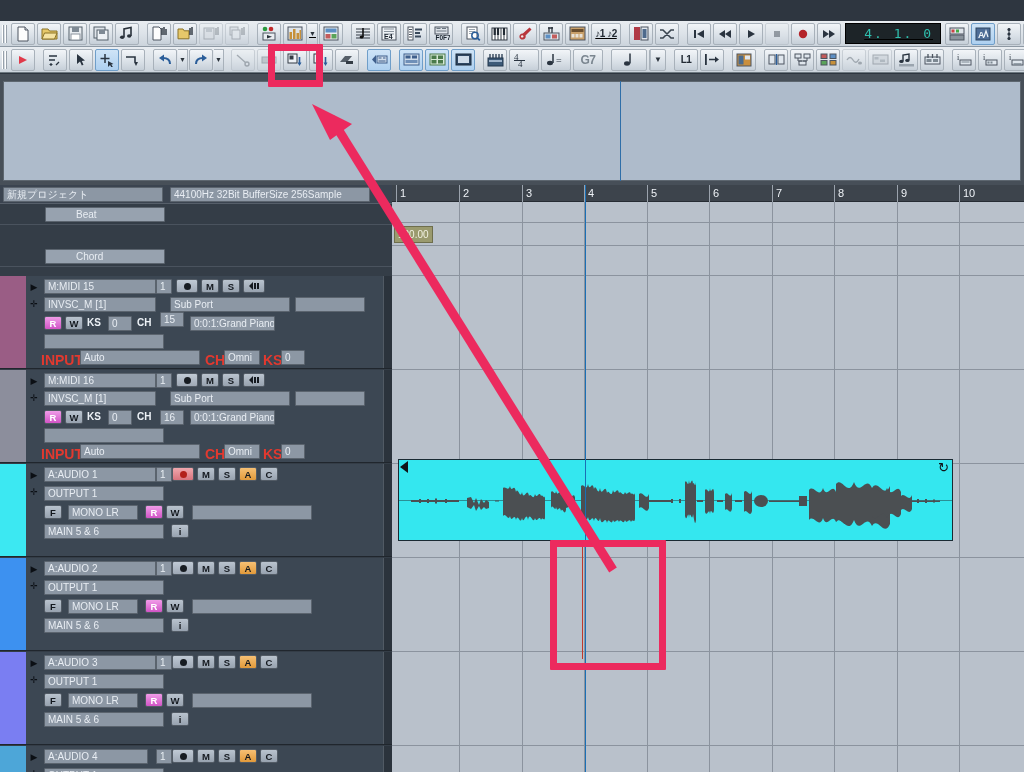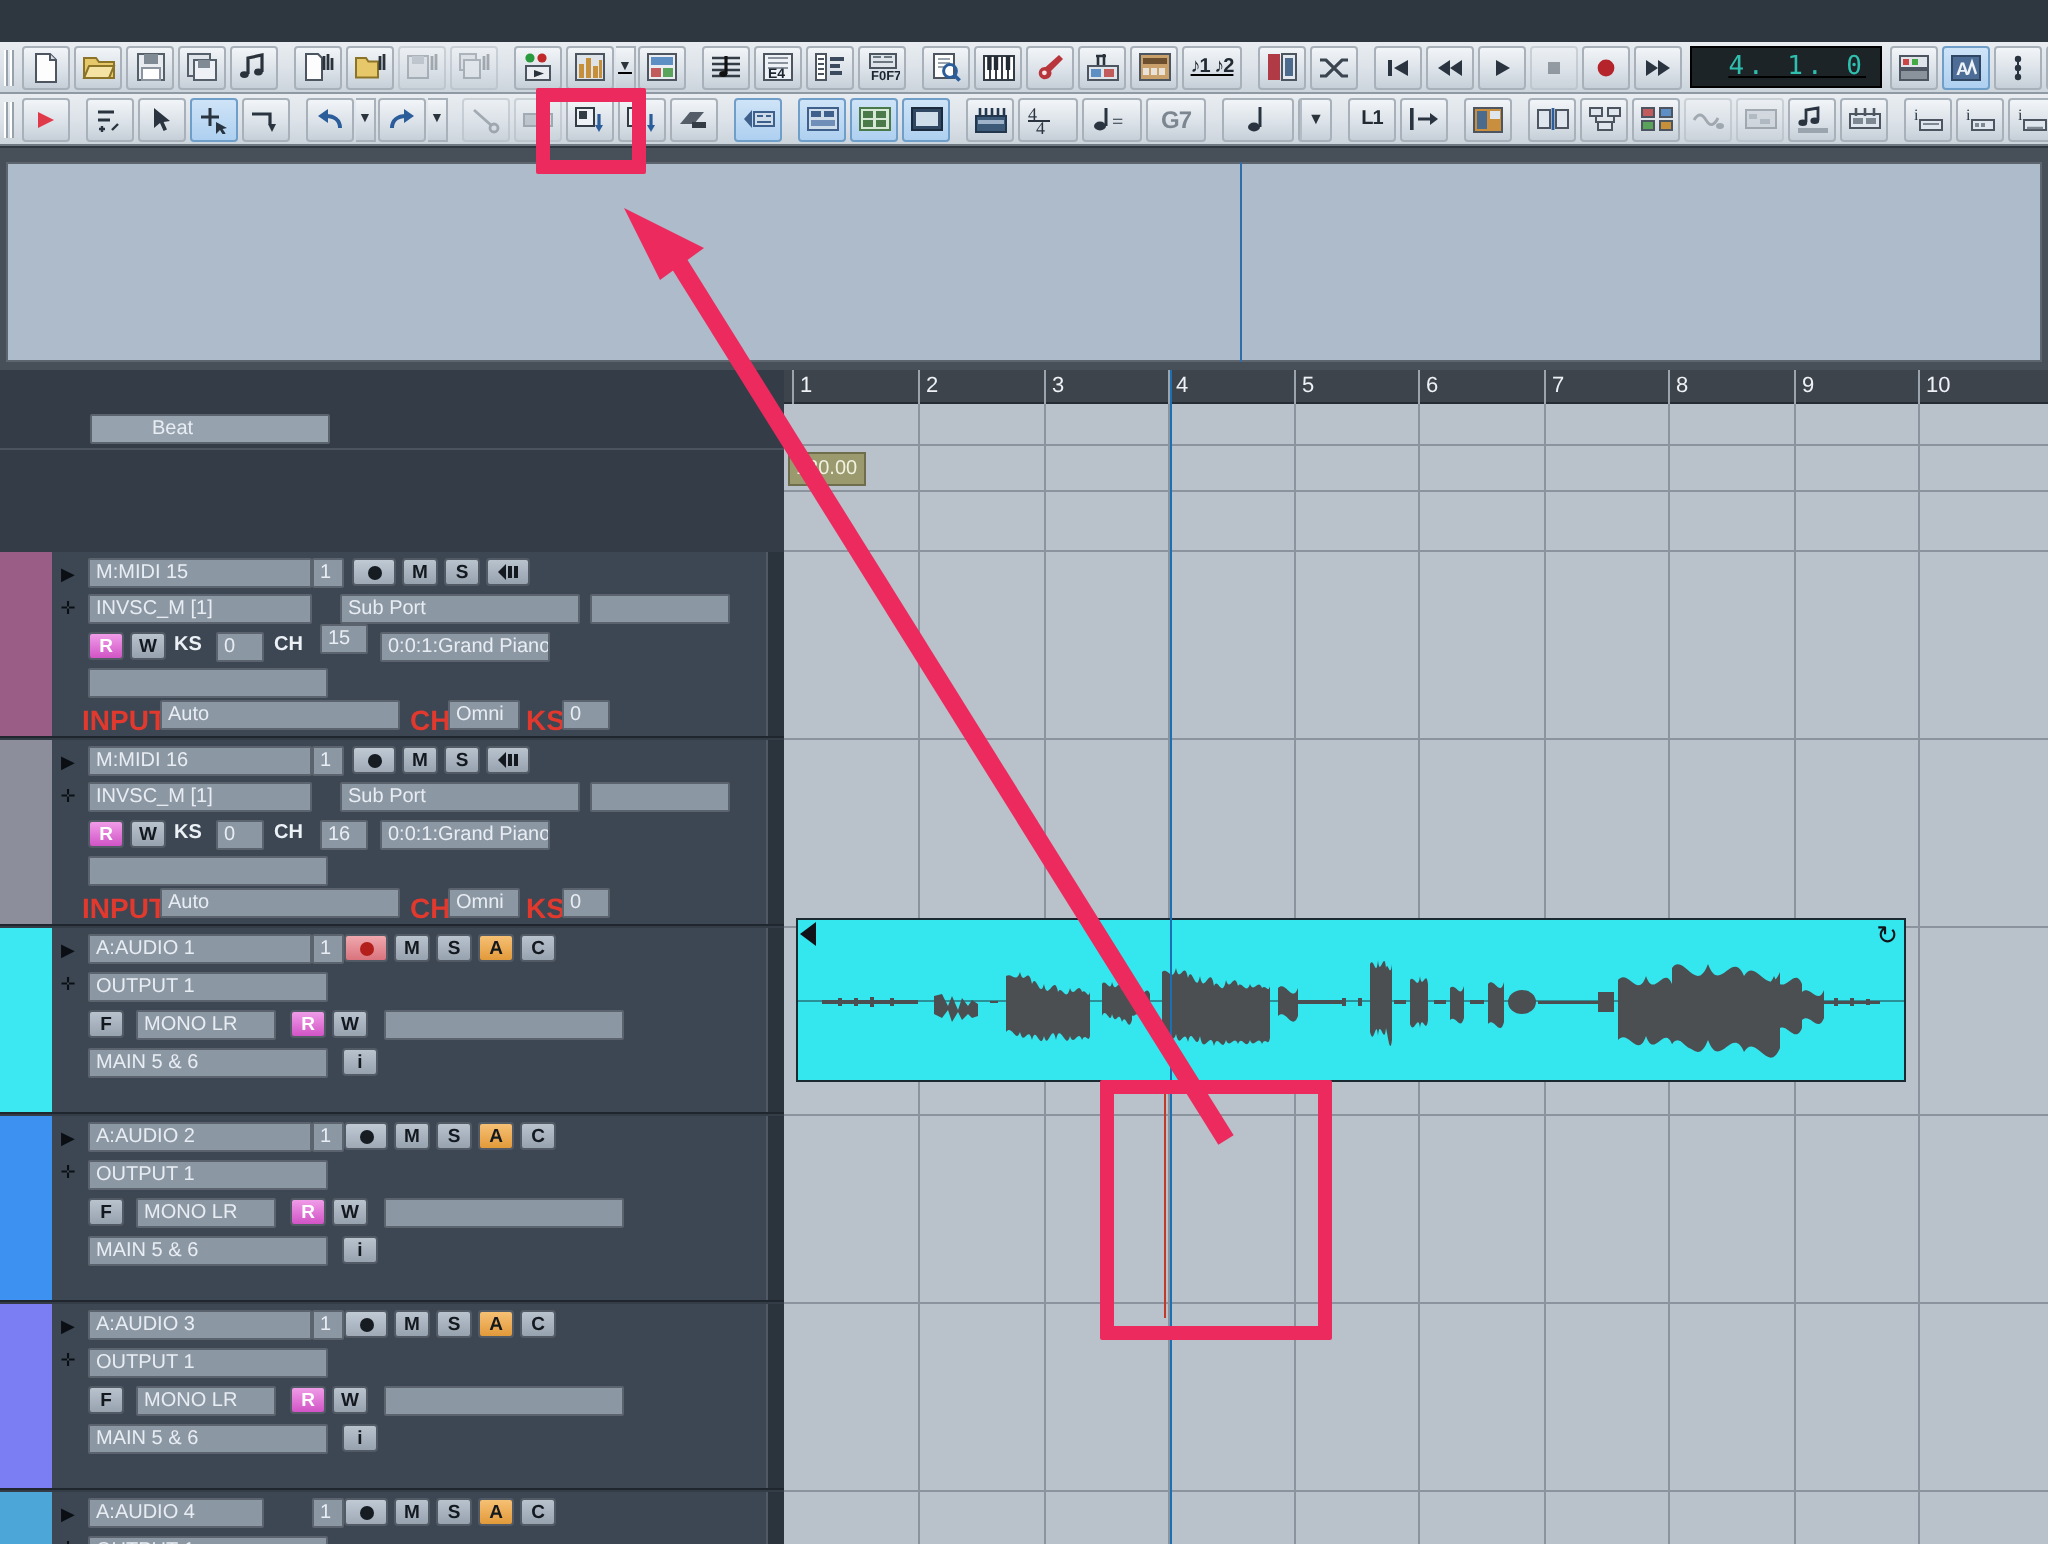--- a/index.html
+++ b/index.html
@@ -732,23 +732,30 @@
     </div>
   </div>
 
   <div class="upperpane">
     <div class="inner"></div>
     <div class="divline"></div>
   </div>
 
   <div class="headers">
 
+    <div class="projrow">
+      <div class="fld" style="left:3px; width:160px;">新規プロジェクト</div>
+      <div class="fld" style="left:170px; width:200px;">44100Hz 32Bit BufferSize 256Sample</div>
+    </div>
 
     <div class="globalrow" style="top:19px;">
       <div class="fld lite">Beat</div>
+    </div>
+    <div class="globalrow" style="top:61px;">
+      <div class="fld lite">Chord</div>
     </div>
 
     <div class="track" style="top:91px; height:93px;">
       <div class="colorstrip" style="background:#9a5d85;"></div>
       <div class="expander" style="top:5px;">▶</div>
       <div class="expander" style="top:22px;">✛</div>
       <div class="fld" style="left:44px; top:3px; width:112px;">M:MIDI 15</div>
       <div class="fld" style="left:156px; top:3px; width:16px;">1</div>
       <div class="minibtn rec" style="left:176px; top:3px; width:22px;">
           <span class="dot"></span>
@@ -889,21 +896,21 @@
       <div class="fld" style="left:192px; top:41px; width:120px;"></div>
       <div class="fld" style="left:44px; top:60px; width:120px;">MAIN 5 &amp; 6</div>
       <div class="minibtn" style="left:171px; top:60px; width:18px;">i</div>
       <div class="hscrollcol"></div>
     </div>
 
     <div class="track" style="top:561px; height:93px;">
       <div class="colorstrip" style="background:#4da6d8;"></div>
       <div class="expander" style="top:5px;">▶</div>
       <div class="expander" style="top:22px;">✛</div>
-      <div class="fld" style="left:44px; top:3px; width:88px;">A:AUDIO 4</div>
+      <div class="fld" style="left:44px; top:3px; width:104px;">A:AUDIO 4</div>
       <div class="fld" style="left:156px; top:3px; width:16px;">1</div>
       <div class="minibtn rec" style="left:172px; top:3px; width:22px;">
           <span class="dot"></span>
         </div>
       <div class="minibtn" style="left:197px; top:3px; width:18px;">M</div>
       <div class="minibtn" style="left:218px; top:3px; width:18px;">S</div>
       <div class="minibtn amber" style="left:239px; top:3px; width:18px;">A</div>
       <div class="minibtn" style="left:260px; top:3px; width:18px;">C</div>
       <div class="fld" style="left:44px; top:22px; width:120px;">OUTPUT 1</div>
       <div class="hscrollcol"></div>

